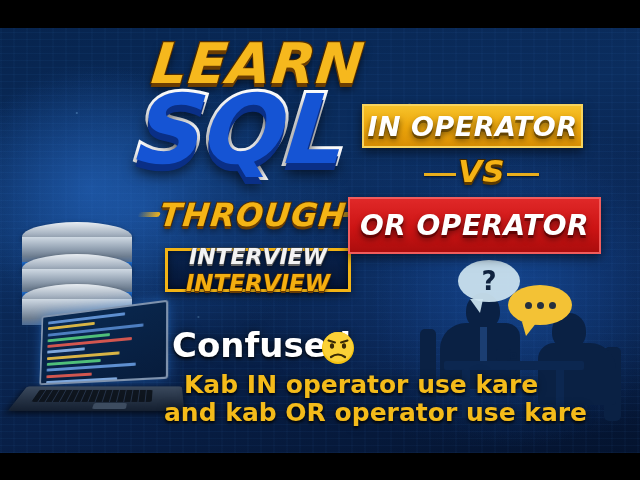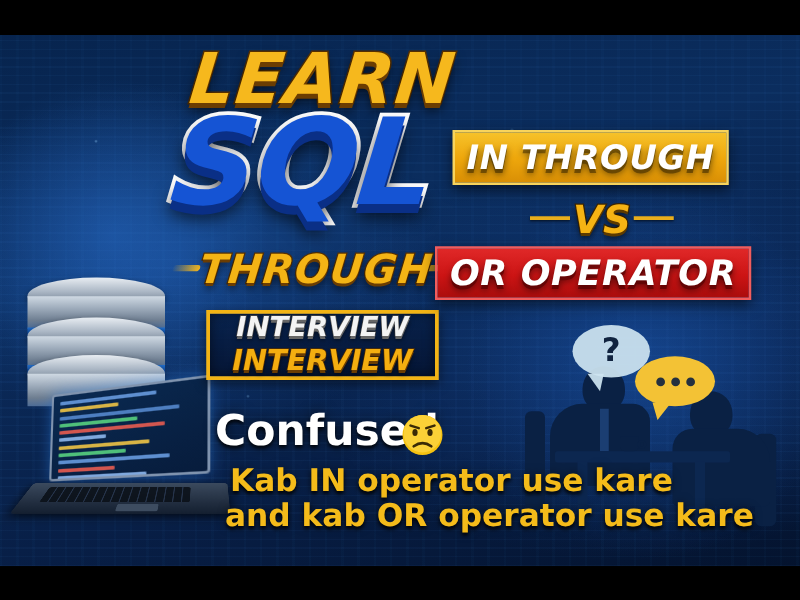--- a/index.html
+++ b/index.html
@@ -88,21 +88,21 @@
     transform:skewX(-6deg);
   }
   .through-ray { position:absolute; z-index:41; height:5px; border-radius:3px;
     background:linear-gradient(90deg, rgba(246,184,29,0), #f6b81d); }
   .ray-l { left:138px; top:212px; width:22px; transform:skewX(-20deg); }
   .ray-r { left:342px; top:212px; width:20px;
     background:linear-gradient(90deg, #f6b81d, rgba(246,184,29,0)); transform:skewX(-20deg); }
 
   
   .iq-box {
-    position:absolute; left:165px; top:248px; width:186px; height:56px; z-index:44;
+    position:absolute; left:165px; top:248px; width:186px; height:44px; z-index:44;
     border:3px solid #f3b415;
     background:linear-gradient(180deg, rgba(8,32,72,.88), rgba(5,20,50,.92));
     box-shadow:0 0 9px rgba(0,0,0,.55) inset, 0 3px 8px rgba(0,0,0,.5);
     display:flex; flex-direction:column; align-items:center; justify-content:center;
     padding-top:1px;
   }
   .iq-line1 {
     font-size:22px; font-weight:bold; font-style:italic; line-height:1;
     font-family:"DejaVu Sans", sans-serif;
     color:#f3f3f3; letter-spacing:0px;
@@ -127,31 +127,31 @@
     text-shadow:0 3px 0 rgba(60,40,0,.55), 0 4px 6px rgba(0,0,0,.55);
   }
   .banner-in {
     left:362px; top:104px; width:221px; height:44px;
     background:linear-gradient(180deg, #f6c22a 0%, #eea70c 52%, #d98f05 100%);
     border:2px solid #f8d45c;
     box-shadow:0 4px 10px rgba(0,0,0,.55);
     font-size:27px; letter-spacing:.5px;
   }
   .banner-or {
-    left:348px; top:197px; width:253px; height:43px;
+    left:348px; top:197px; width:253px; height:57px;
     background:linear-gradient(180deg, #e02828 0%, #cc1414 55%, #ab0d0d 100%);
     border:2px solid #f25c5c;
     box-shadow:0 4px 10px rgba(0,0,0,.55);
     font-size:28px; letter-spacing:.5px;
     text-shadow:0 3px 0 rgba(80,0,0,.6), 0 4px 6px rgba(0,0,0,.55);
   }
 
   
   .vs-wrap { position:absolute; left:424px; top:156px; width:115px; height:36px; z-index:47;
-    display:flex; align-items:flex-end; justify-content:center; }
+    display:flex; align-items:flex-start; justify-content:center; }
   .vs-text {
     font-size:31px; font-weight:bold; font-style:italic; line-height:1;
     font-family:"DejaVu Sans", sans-serif;
     color:#f5b314;
     -webkit-text-stroke:2px #3d2600; paint-order:stroke fill;
     text-shadow:0 3px 0 #5c3a00, 0 4px 5px rgba(0,0,0,.6);
   }
   .vs-line { position:absolute; top:17px; height:3px; background:#e9ae1c; z-index:47;
     box-shadow:0 1px 2px rgba(0,0,0,.6); }
   .vs-line-l { left:0px; width:32px; }
@@ -172,21 +172,21 @@
   
   .hin {
     position:absolute; z-index:48;
     font-size:25px; font-weight:bold; line-height:1;
     font-family:"DejaVu Sans", sans-serif;
     color:#f4bb1a;
     text-shadow:0 2px 3px rgba(0,0,0,.85), 0 0 8px rgba(0,0,0,.55);
     white-space:nowrap;
   }
   .hin1 { left:184px; top:372px; }
-  .hin2 { left:180px; top:400px; }
+  .hin2 { left:164px; top:400px; }
 
   
   .db { position:absolute; left:22px; top:222px; width:110px; height:110px; z-index:30; }
   .db-disc { position:absolute; left:0; width:110px; height:30px; border-radius:50%/50%;
     background:linear-gradient(180deg,#e8edf2 0%,#aab6c4 38%,#7f8d9e 62%,#cfd8e1 100%);
     box-shadow:0 2px 5px rgba(0,0,0,.5); }
   .db-body { position:absolute; left:0; width:110px; height:26px;
     background:linear-gradient(180deg,#cfd9e3 0%,#9aa8b8 40%,#6d7d90 75%,#4d6c96 100%); }
   .db-ring { position:absolute; left:0; width:110px; height:7px;
     background:linear-gradient(180deg,#1f6fd0,#0a3f8d); opacity:.95; }
@@ -330,21 +330,21 @@
 
   <div class="through-ray ray-l"></div>
   <div class="through-ray ray-r"></div>
   <div class="through">THROUGH</div>
 
   <div class="iq-box">
     <div class="iq-line1">INTERVIEW</div>
     <div class="iq-line2">INTERVIEW</div>
   </div>
 
-  <div class="banner banner-in">IN THROUGH</div>
+  <div class="banner banner-in">IN OPERATOR</div>
 
   <div class="vs-wrap">
     <div class="vs-line vs-line-l"></div>
     <div class="vs-text">VS</div>
     <div class="vs-line vs-line-r"></div>
   </div>
 
   <div class="banner banner-or">OR OPERATOR</div>
 
   <div class="confused">Confused</div>

